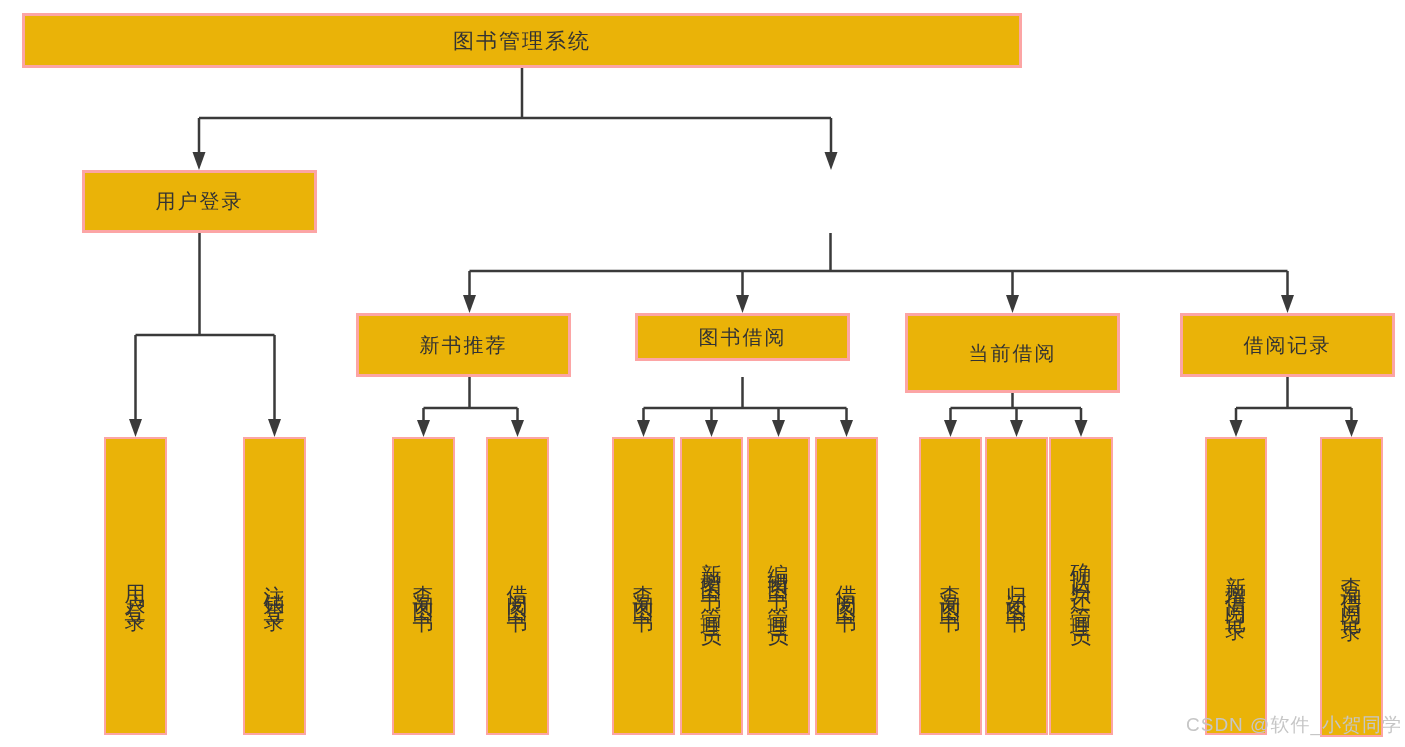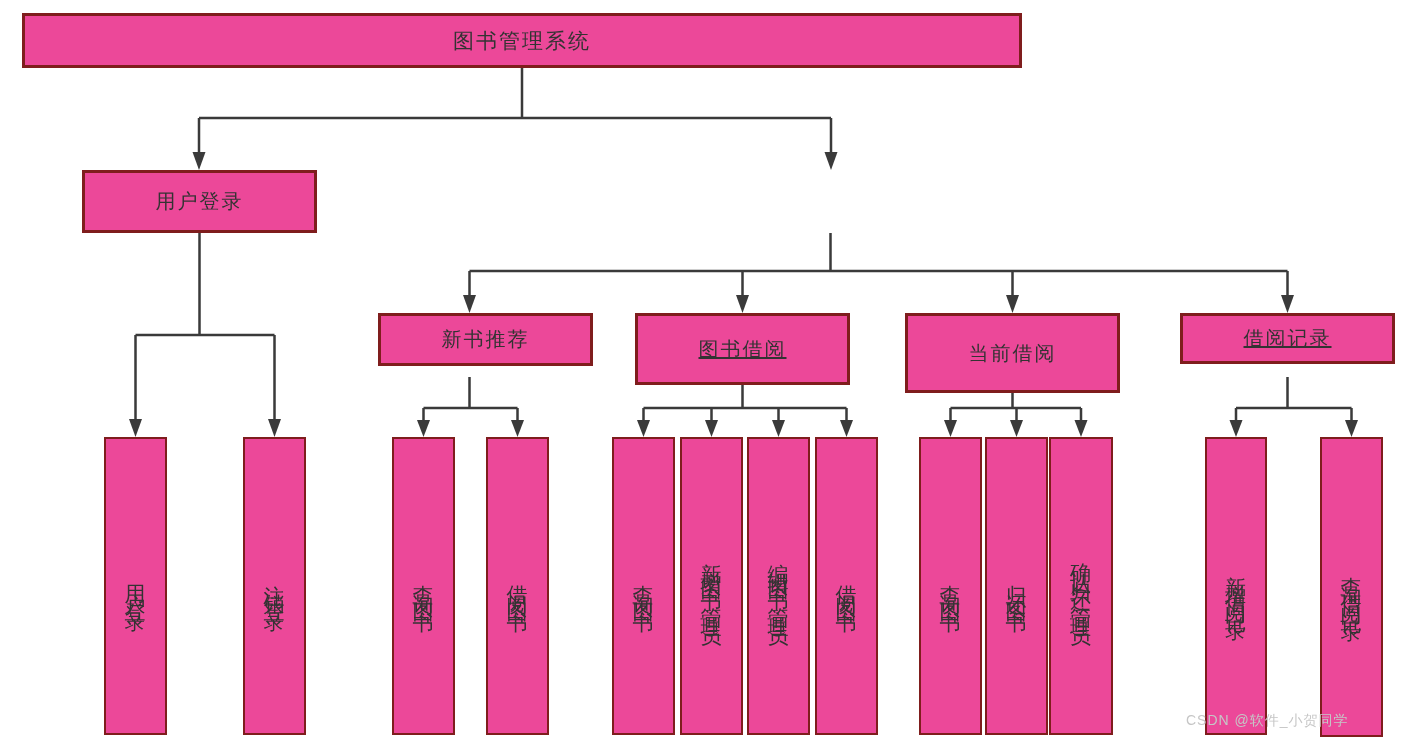--- a/index.html
+++ b/index.html
@@ -17,22 +17,22 @@
   }
   .wires {
     position: absolute;
     left: 0;
     top: 0;
     z-index: 0;
   }
   .node {
     position: absolute;
     box-sizing: border-box;
-    border: 3px solid #7f1d1d;
-    background: #ec4899;
+    border: 3px solid #fca5a5;
+    background: #eab308;
     display: flex;
     align-items: center;
     justify-content: center;
     color: #333333;
     z-index: 1;
   }
   .node.root {
     font-size: 21px;
     letter-spacing: 2px;
   }
@@ -46,21 +46,21 @@
     text-orientation: mixed;
     font-size: 21px;
     letter-spacing: 9px;
     line-height: 1.1;
     padding: 8px 0;
   }
   .watermark {
     position: absolute;
     left: 1186px;
     top: 712px;
-    font-size: 14px;
+    font-size: 19px;
     color: #c6c6c6;
     letter-spacing: 1px;
     z-index: 2;
     white-space: nowrap;
   }
 </style>
 </head>
 <body>
 
 <div class="canvas">
@@ -106,24 +106,24 @@
       <polygon points="1074.5,420 1087.5,420 1081,437"></polygon>
       <polygon points="1229.5,420 1242.5,420 1236,437"></polygon>
       <polygon points="1345,420 1358,420 1351.5,437"></polygon>
     </g>
   </svg>
 
   <div class="node root" style="left:22px; top:13px; width:1000px; height:55px;">图书管理系统</div>
 
   <div class="node branch" style="left:82px; top:170px; width:235px; height:63px;">用户登录</div>
 
-  <div class="node branch" style="left:378px; top:313px; width:215px; height:53px;">新书推荐</div>
-  <div class="node branch" style="left:635px; top:313px; width:215px; height:72px;text-decoration:underline;">图书借阅</div>
+  <div class="node branch" style="left:356px; top:313px; width:215px; height:64px;">新书推荐</div>
+  <div class="node branch" style="left:635px; top:313px; width:215px; height:48px;">图书借阅</div>
   <div class="node branch" style="left:905px; top:313px; width:215px; height:80px;">当前借阅</div>
-  <div class="node branch" style="left:1180px; top:313px; width:215px; height:51px;text-decoration:underline;">借阅记录</div>
+  <div class="node branch" style="left:1180px; top:313px; width:215px; height:64px;">借阅记录</div>
 
   <div class="node leaf" style="left:104px; top:437px; width:63px; height:298px;">用户登录</div>
   <div class="node leaf" style="left:243px; top:437px; width:63px; height:298px;">注销登录</div>
 
   <div class="node leaf" style="left:392px; top:437px; width:63px; height:298px;">查询图书</div>
   <div class="node leaf" style="left:486px; top:437px; width:63px; height:298px;">借阅图书</div>
 
   <div class="node leaf" style="left:612px; top:437px; width:63px; height:298px;">查询图书</div>
   <div class="node leaf" style="left:680px; top:437px; width:63px; height:298px;">新增图书（管理员）</div>
   <div class="node leaf" style="left:747px; top:437px; width:63px; height:298px;">编辑图书（管理员）</div>

